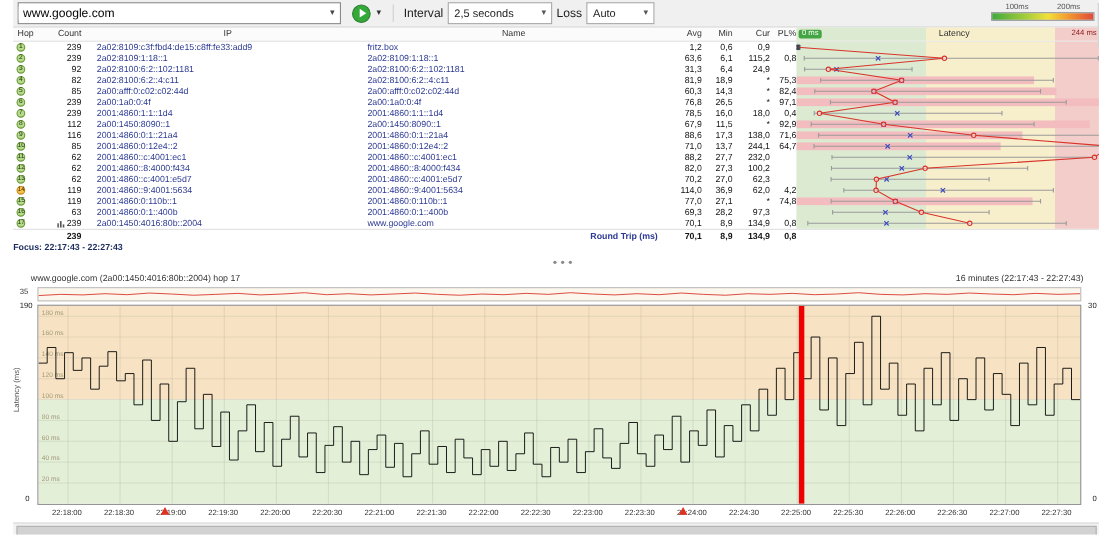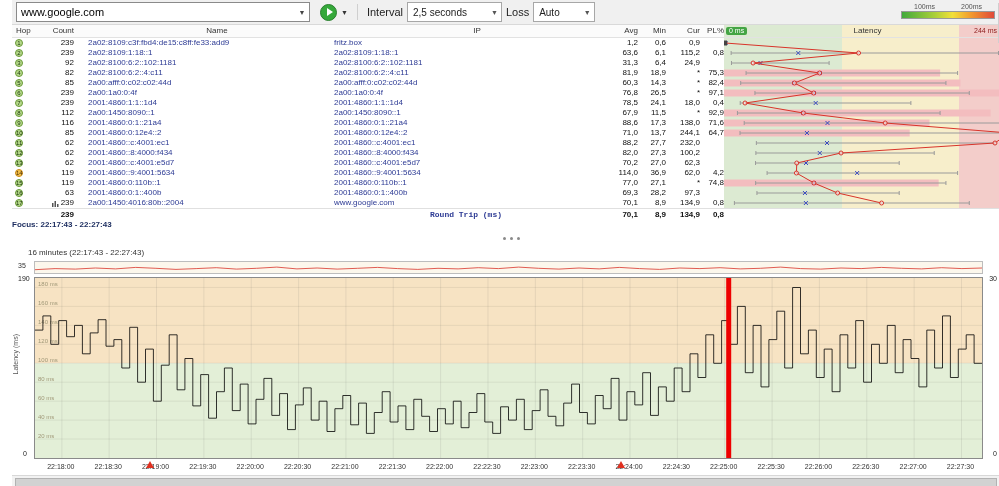--- a/index.html
+++ b/index.html
@@ -53,21 +53,21 @@
   .zones{position:absolute;left:712px;top:0;width:287px;height:170px;z-index:0;}
   #hop-svg{position:absolute;left:712px;top:0;z-index:2;pointer-events:none;}
   .row{display:flex;height:10px;line-height:10px;font-size:8px;position:relative;z-index:1;color:#111;}
   .hopc{width:8px;height:8px;border-radius:50%;font-size:6px;line-height:7px;text-align:center;
     margin-left:3px;background:#b6d98a;border:1px solid #6a9a3a;color:#173007;box-sizing:border-box;}
   .hopc.orange{background:#f6c24a;border-color:#c78a1a;color:#4a2d00;}
   .row-icon{display:none;}
   .row-icon rect{fill:#555;}
   .tfoot{display:flex;height:11px;line-height:11px;font-size:8px;font-weight:bold;color:#111;
     border-top:1px solid #e0e0e0;}
-  .tfoot .c-name{text-align:center;padding-right:4px;font-family:Liberation Mono, monospace;}
+  .tfoot .c-name{text-align:right;padding-right:4px;}
   .focus-line{height:10px;line-height:10px;text-align:left;padding-right:10px;font-size:8px;
     font-weight:bold;color:#1a2b5e;}
 
   
   .splitter{height:16px;display:flex;align-items:center;justify-content:center;cursor:row-resize;}
   .splitter i{width:3px;height:3px;border-radius:50%;background:#8a8a8a;margin:0 2px;display:inline-block;}
 
   
   .timeline{position:relative;height:243px;}
   .tl-header{display:flex;justify-content:space-between;padding:2px 26px 0 16px;font-size:8px;color:#333;height:12px;}
@@ -125,22 +125,22 @@
     </div>
   </div>
   <div class="alerts-tab">
     <span>Alerts</span>
   </div>
 
   <div>
     <div class="thead">
       <div class="c c-hop" style="padding-left:4px">Hop</div>
       <div class="c c-count">Count</div>
+      <div class="c c-ip">IP</div>
       <div class="c c-name">Name</div>
-      <div class="c c-ip">IP</div>
       <div class="c c-avg">Avg</div>
       <div class="c c-min">Min</div>
       <div class="c c-cur">Cur</div>
       <div class="c c-pl">PL%</div>
       <div class="c c-lat zonebg">
         <span class="lat-badge">0 ms</span>
         <span class="lat-title">Latency</span>
         <span class="lat-max">244 ms</span>
       </div>
     </div>
@@ -254,21 +254,21 @@
     <div class="c c-hop">
       <span class="hopc">7</span>
     </div>
     <div class="c c-count">
 
       <span class="count-txt">239</span>
     </div>
     <div class="c c-ip">2001:4860:1:1::1d4</div>
     <div class="c c-name">2001:4860:1:1::1d4</div>
     <div class="c c-avg">78,5</div>
-    <div class="c c-min">24,1</div>
+    <div class="c c-min">16,0</div>
     <div class="c c-cur">18,0</div>
     <div class="c c-pl">0,4</div>
     <div class="c c-lat"></div>
   </div>
 
   <div class="row">
     <div class="c c-hop">
       <span class="hopc">8</span>
     </div>
     <div class="c c-count">
@@ -570,20 +570,21 @@
   </div>
 
   <div class="splitter">
       <i></i>
       <i></i>
       <i></i>
     </div>
 
   <div class="timeline">
     <div class="tl-header">
+      <span>www.google.com (2a00:1450:4016:80b::2004) hop 17</span>
       <span>16 minutes (22:17:43 - 22:27:43)</span>
     </div>
     <span class="ov-label">35</span>
     <div class="tl-overview">
       <svg id="ov-svg" width="947" height="11">
           <polyline points="0.0,4.7 20.1,3.6 40.3,4.1 60.4,3.0 80.6,3.9 100.7,2.4 120.9,3.3 141.0,4.4 161.2,3.6 181.3,2.7 201.5,4.1 221.6,3.3 241.8,2.1 261.9,3.9 282.1,3.0 302.2,4.1 322.4,3.3 342.5,2.4 362.7,3.6 382.8,4.4 403.0,3.3 423.1,3.9 443.3,2.7 463.4,3.6 483.6,2.1 503.7,3.3 523.9,4.1 544.0,3.0 564.2,3.9 584.3,2.4 604.5,3.6 624.6,4.4 644.8,3.0 664.9,3.6 685.1,2.7 705.2,3.9 725.4,3.3 745.5,2.1 765.7,3.6 785.8,4.1 806.0,3.0 826.1,3.6 846.3,2.4 866.4,3.3 886.6,3.9 906.7,2.7 926.9,3.6 947.0,3.0" fill="none" stroke="#d8342a" stroke-width="0.8"></polyline>
         </svg>
     </div>
 
     <span class="yl-top">190</span>

